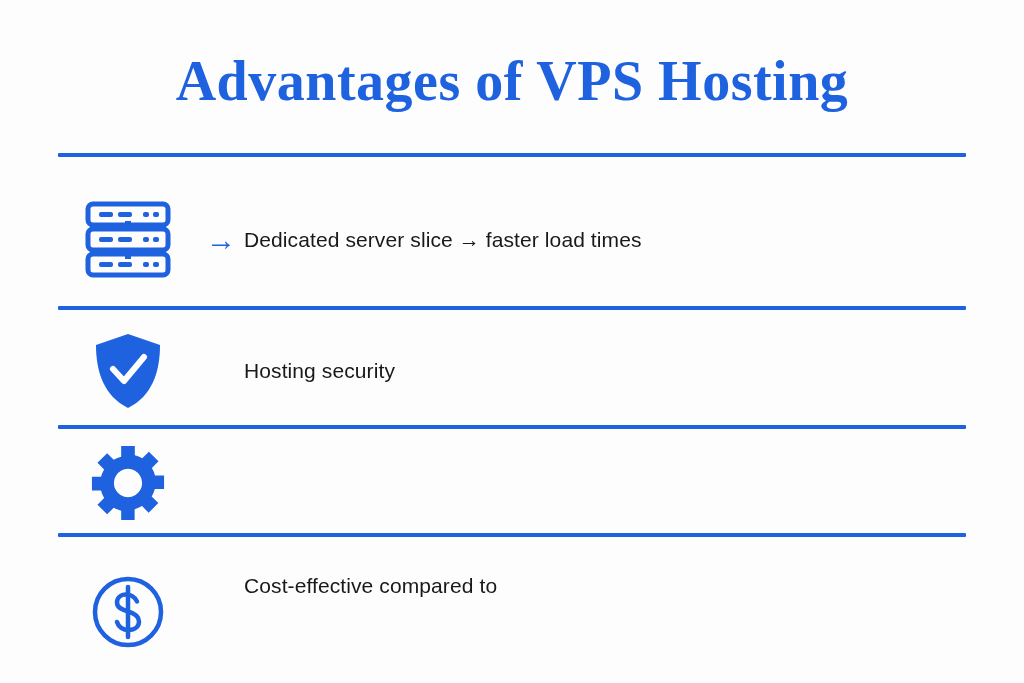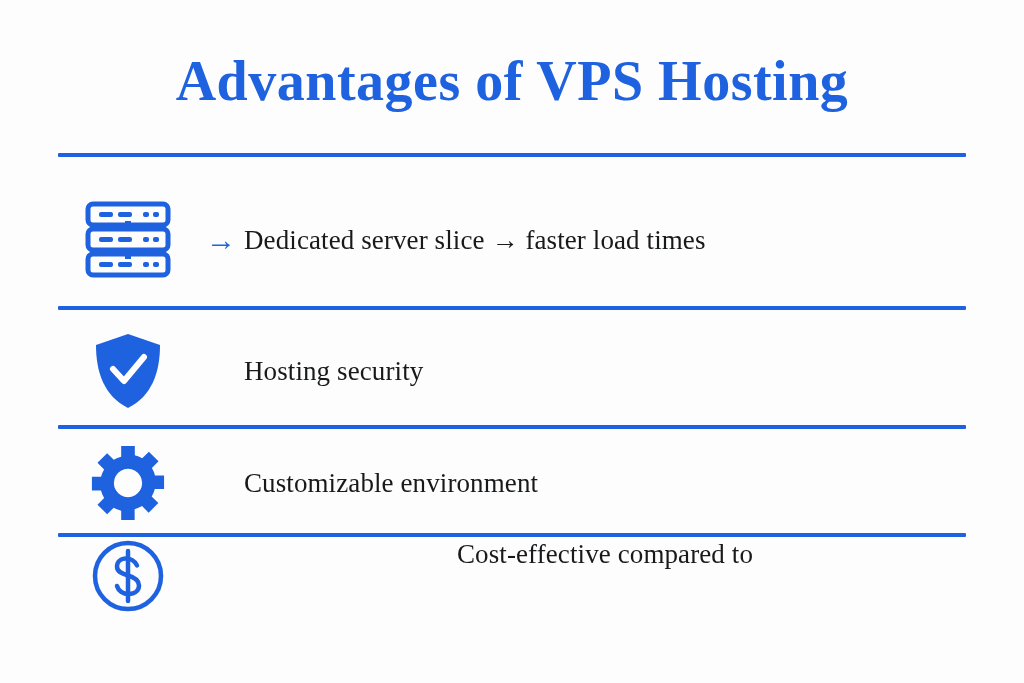--- a/index.html
+++ b/index.html
@@ -59,21 +59,21 @@
   .row {
     position: absolute;
     left: 58px;
     width: 908px;
     display: flex;
     align-items: center;
   }
   .row.r1 { top: 180px; height: 120px; }
   .row.r2 { top: 322px; height: 98px; }
   .row.r3 { top: 438px; height: 90px; }
-  .row.r4 { top: 526px; height: 110px; align-items: flex-start; text-align: center; }
+  .row.r4 { top: 562px; height: 110px; align-items: flex-start; }
 
   .icon-cell {
     width: 140px;
     min-width: 140px;
     display: flex;
     align-items: center;
     justify-content: center;
   }
   .row.r4 .icon-cell { padding-top: 12px; align-items: flex-start; }
 
@@ -83,22 +83,22 @@
     display: flex;
     align-items: center;
     justify-content: center;
     color: #1f62e0;
     font-size: 30px;
     line-height: 1;
   }
 
   .text-cell {
     flex: 1;
-    font-family: Liberation Serif, serif;
-    font-size: 27px;
+    font-family: Liberation Sans, sans-serif;
+    font-size: 21px;
     line-height: 1.36;
     color: #18191a;
     letter-spacing: 0.1px;
   }
   .row.r4 .text-cell { padding-top: 10px; }
   .text-cell .inline-arrow { color: #18191a; }
 
   
   .server-icon { display: block; }
 
@@ -178,21 +178,20 @@
           a29 29 0 0 1 -3.2 -7.6
           H3 V33.7 h9.3
           a29 29 0 0 1 3.2 -7.6
           l-6.8 -6.8 9.9 -9.9 6.8 6.8
           a29 29 0 0 1 7.6 -3.2
           Z
           M40 25.5 a14.5 14.5 0 1 0 0.01 0 Z"></path>
       </svg>
     </div>
     <div class="arrow-cell"></div>
-    <div class="text-cell">Customizable environment</div>
   </div>
 
   <div class="divider d4"></div>
 
   <div class="row r4">
     <div class="icon-cell">
       <svg width="76" height="76" viewBox="0 0 76 76" aria-hidden="true">
         <circle cx="38" cy="38" r="33" fill="none" stroke="#1f62e0" stroke-width="4.5"></circle>
         <path d="M47 27.5 C45 22.5 40 20.5 36 20.5 C30.5 20.5 27 24 27 28.5
                  C27 33.5 31.5 35.5 38 37.5 C45 39.5 49 42 49 47.5

